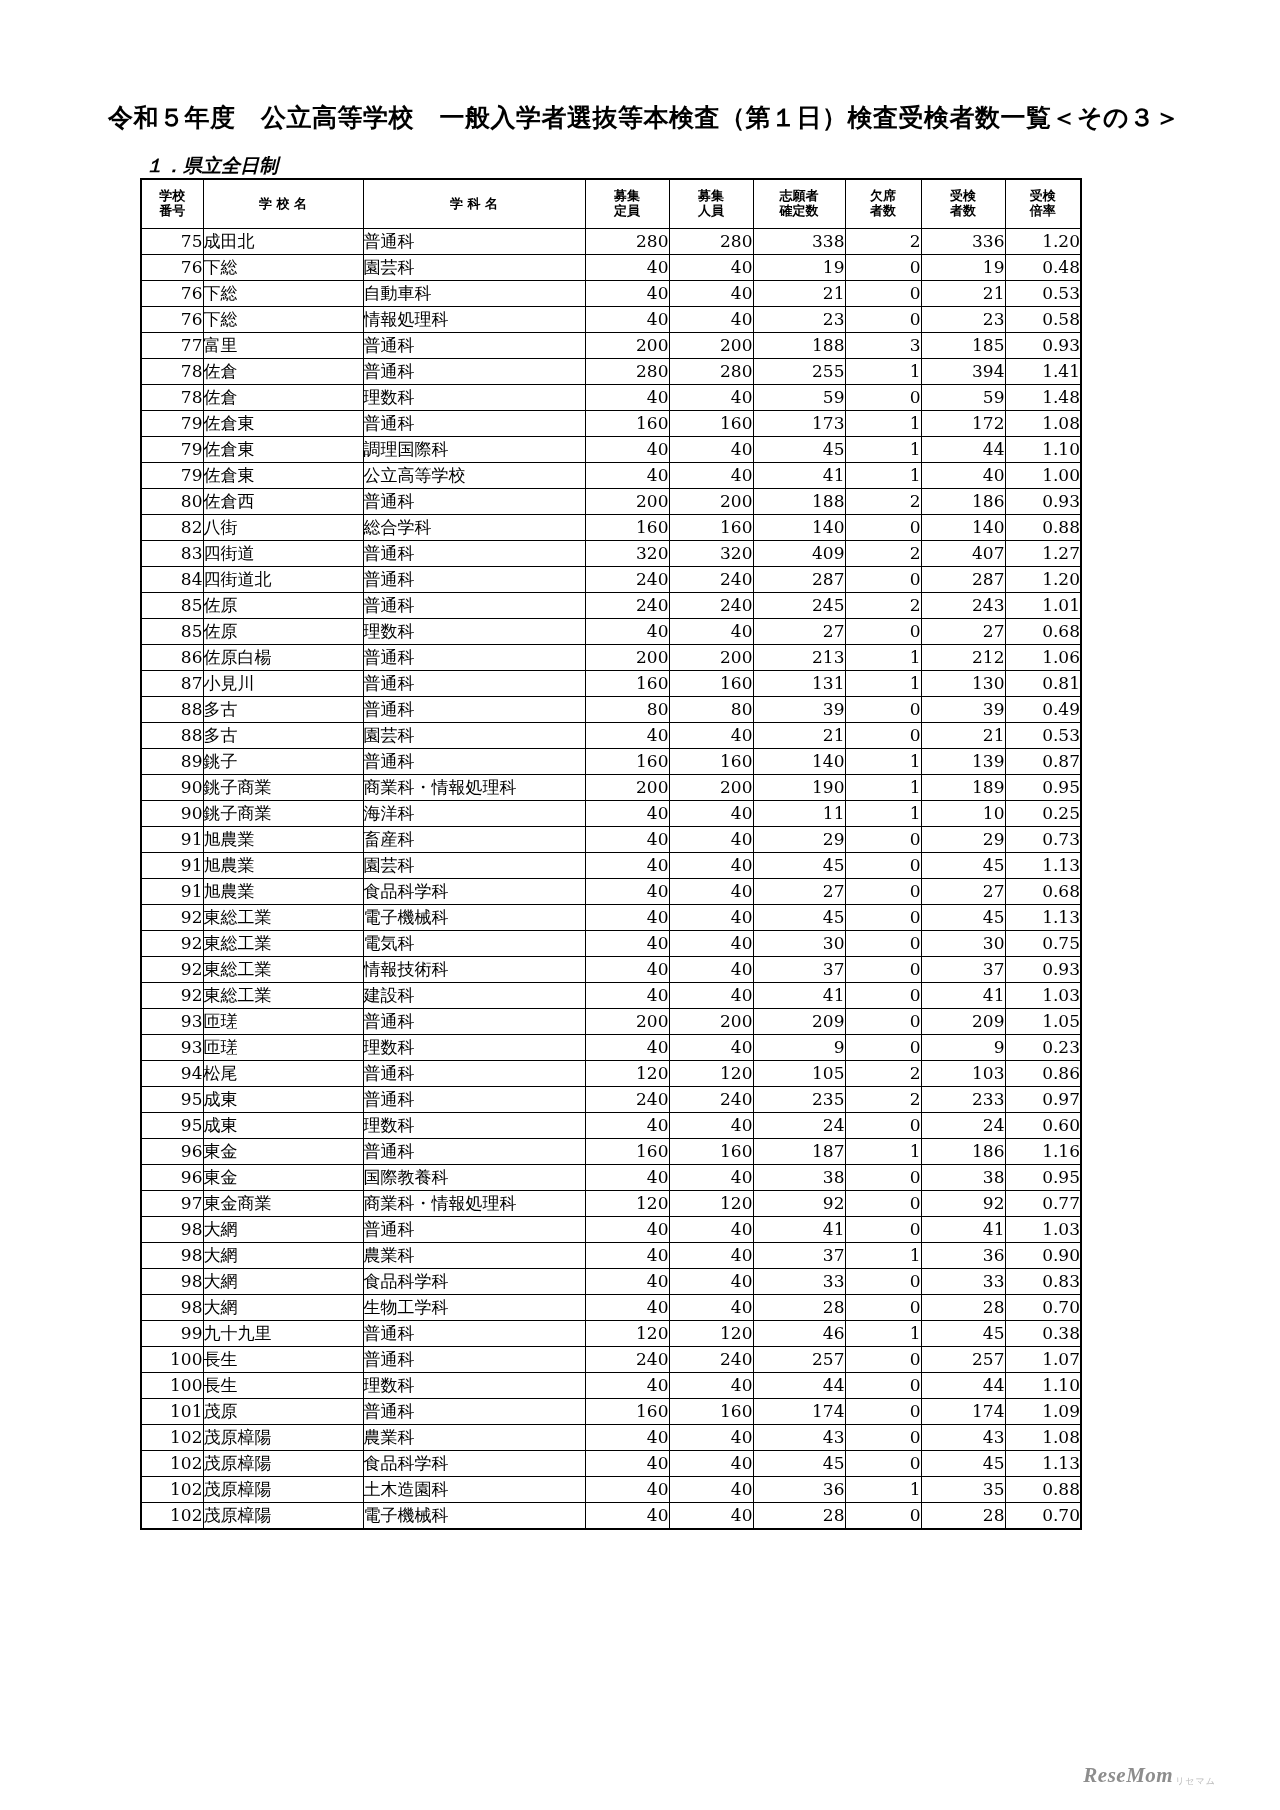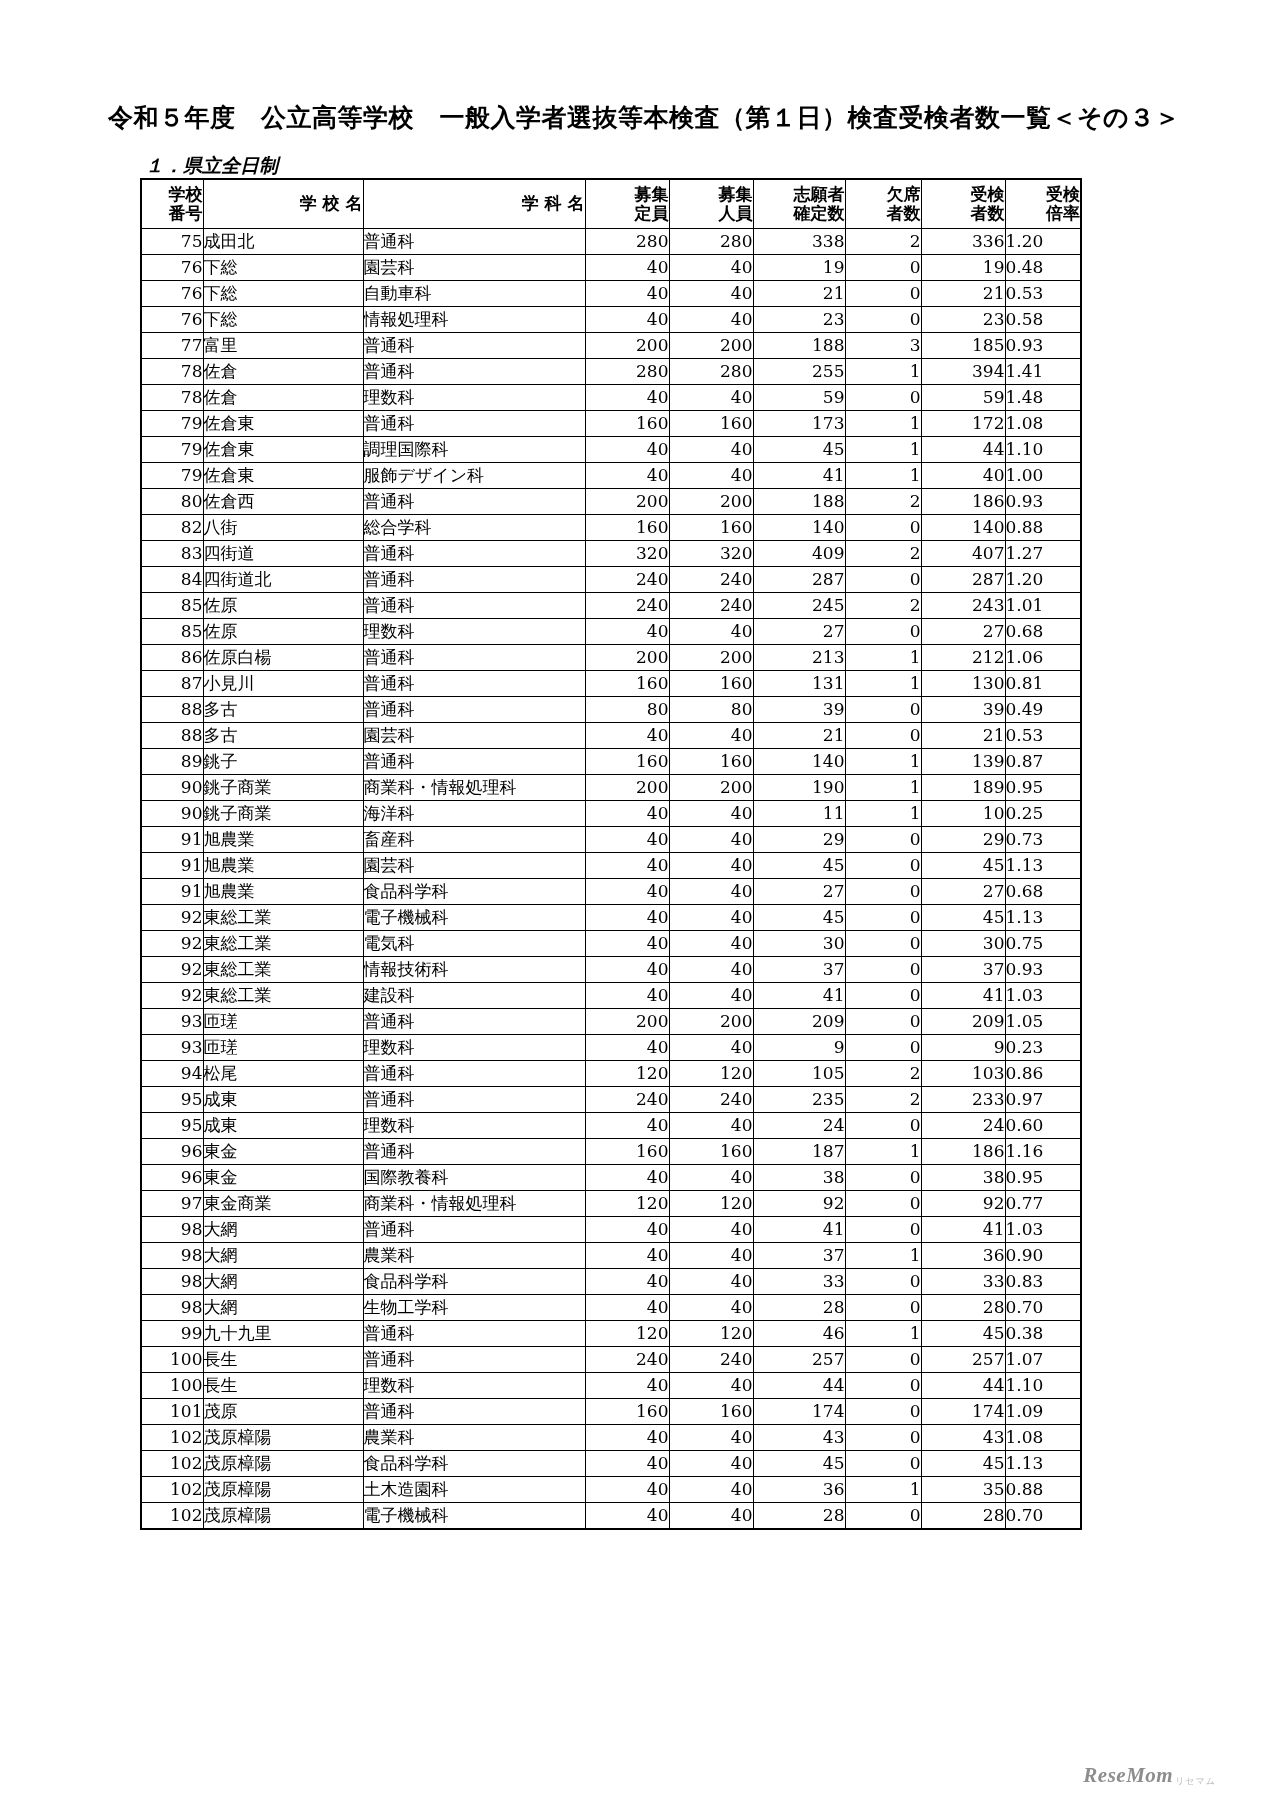--- a/index.html
+++ b/index.html
@@ -67,23 +67,23 @@
     font-size: 17px;
     line-height: 1.06;
     padding: 0;
     height: 25px;
     vertical-align: middle;
     font-family: "DejaVu Serif", "Liberation Serif", serif;
   }
   table.exam thead th {
     border: 1px solid #000;
     font-weight: 700;
-    font-size: 17px;
+    font-size: 13px;
     height: 48px;
-    text-align: right;
+    text-align: center;
     font-family: "DejaVu Sans", "Liberation Sans", sans-serif;
     margin-left: 7px;
   }
   thead tr th { border-bottom: 2.5px solid #000; }
   thead tr th:first-child { border-left: 2.5px solid #000; }
   thead tr th:last-child { border-right: 2.5px solid #000; }
   tbody tr td:first-child { border-left: 2.5px solid #000; }
   tbody tr td:last-child { border-right: 2.5px solid #000; }
   tbody tr:last-child td { border-bottom: 2.5px solid #000; }
 
@@ -94,20 +94,21 @@
     padding-right: 6px;
     font-family: "DejaVu Serif", "Liberation Serif", serif;
   }
   td.txt {
     text-align: left;
     padding-left: 5px;
     font-family: "DejaVu Sans", "Liberation Sans", sans-serif;
     font-size: 17px;
   }
   td.ratio {
+    text-align: right;
     padding-right: 10px;
   }
   .watermark {
     position: absolute;
     right: 28px;
     bottom: 22px;
     font-size: 21px;
     color: #8d8d8d;
     font-family: "Liberation Serif", serif;
     letter-spacing: 0.5px;
@@ -282,21 +283,21 @@
             <td class="num">40</td>
             <td class="num">40</td>
             <td class="num">45</td>
             <td class="num">1</td>
             <td class="num">44</td>
             <td class="ratio">1.10</td>
           </tr>
           <tr>
             <td class="num">79</td>
             <td class="txt">佐倉東</td>
-            <td class="txt">服飾デザイン科</td>
+            <td class="txt">公立高等学校</td>
             <td class="num">40</td>
             <td class="num">40</td>
             <td class="num">41</td>
             <td class="num">1</td>
             <td class="num">40</td>
             <td class="ratio">1.00</td>
           </tr>
           <tr>
             <td class="num">80</td>
             <td class="txt">佐倉西</td>

